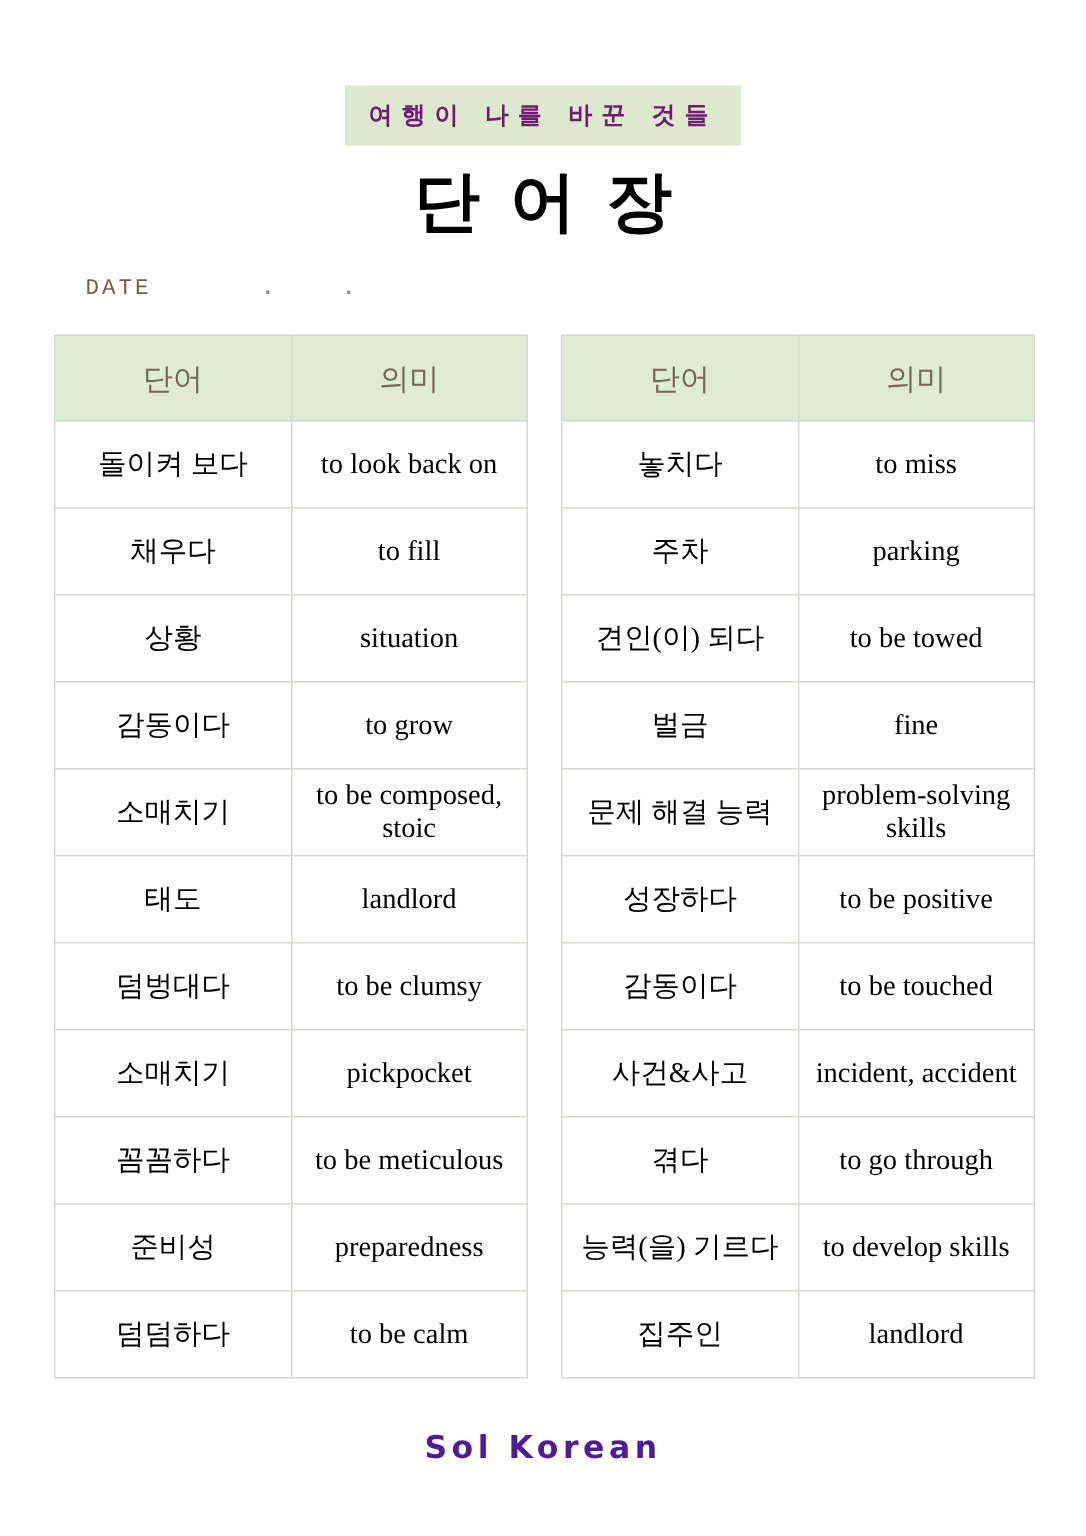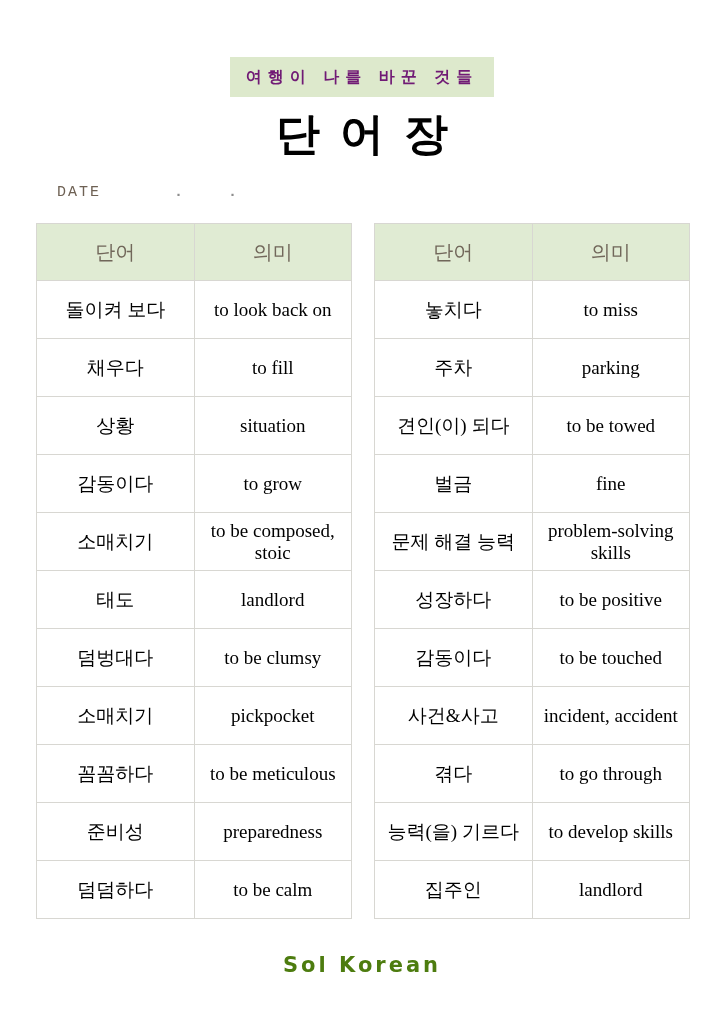--- a/index.html
+++ b/index.html
@@ -87,21 +87,21 @@
     color: #000000;
   }
 
   .footer {
     margin-top: 34px;
     text-align: center;
     font-family: "DejaVu Sans", sans-serif;
     font-weight: bold;
     font-size: 21px;
     letter-spacing: 3px;
-    color: #4d7c0f;
+    color: #4c1d95;
   }
 </style>
 </head>
 <body>
 
 <div class="page">
 
   <div class="subtitle-band">
     <span>여행이 나를 바꾼 것들</span>
   </div>

